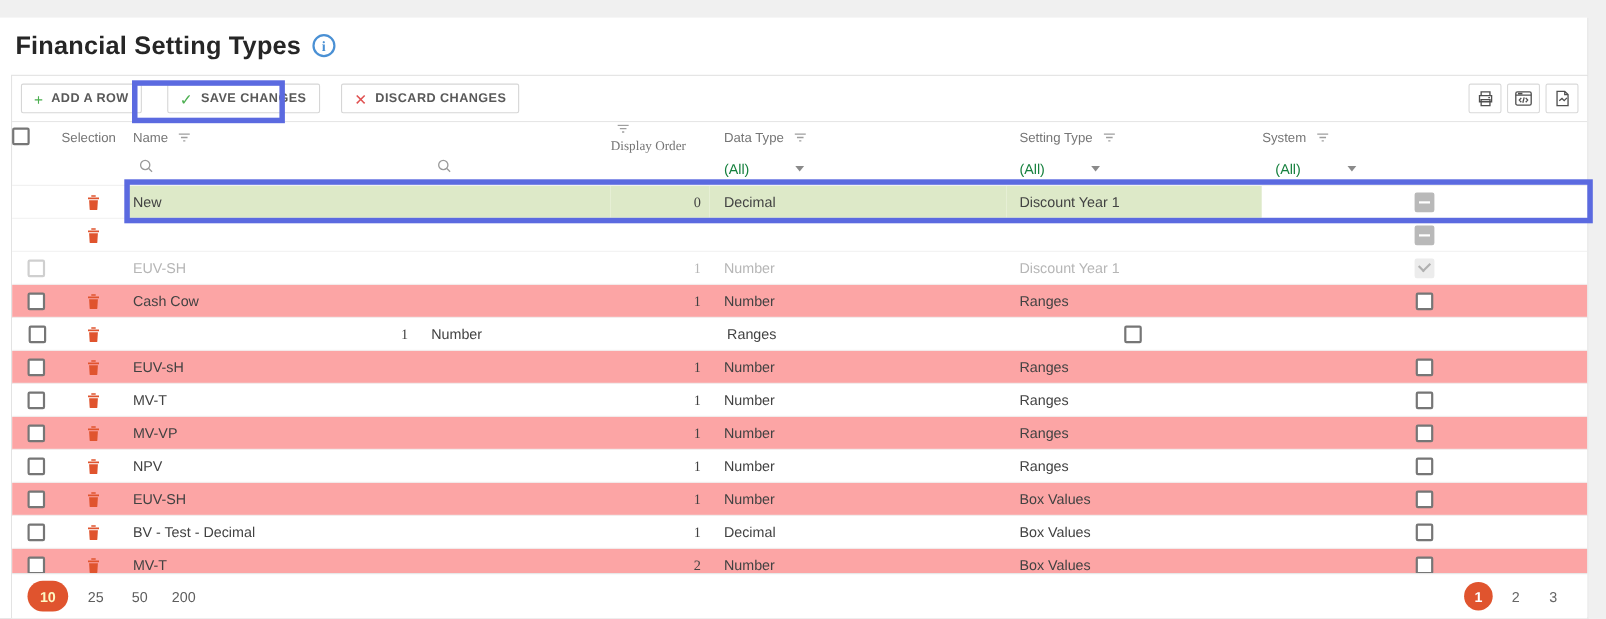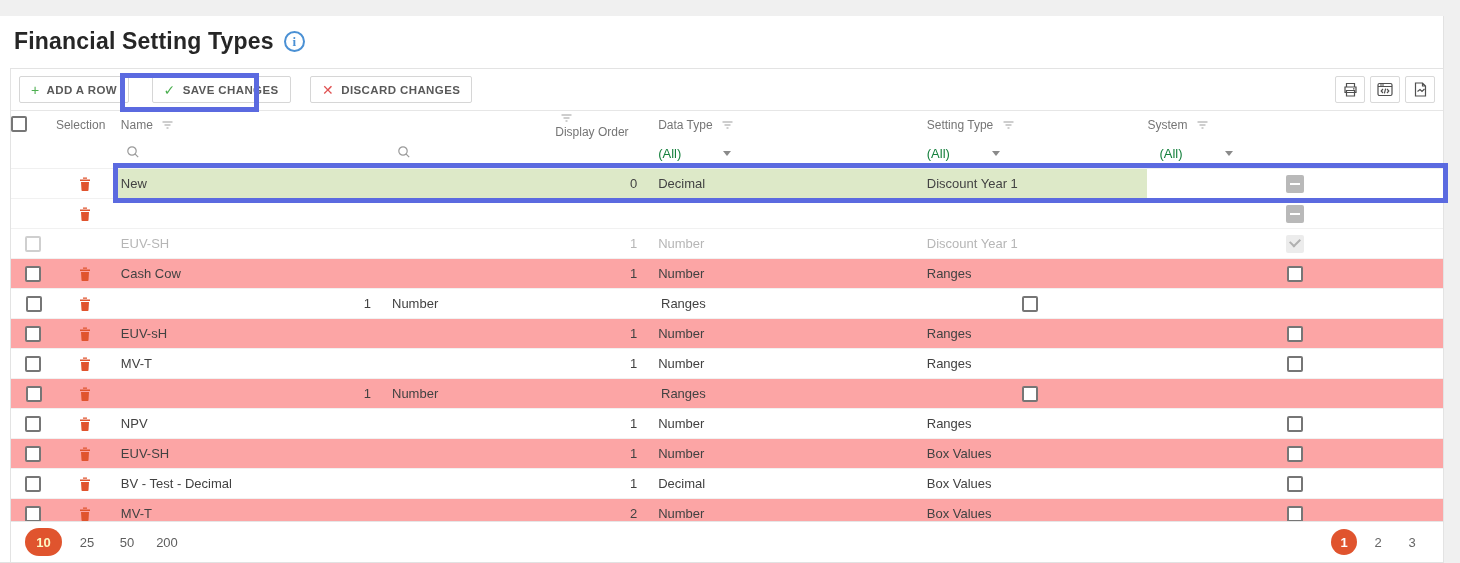--- a/index.html
+++ b/index.html
@@ -32,21 +32,21 @@
   .rows { height:352px; overflow:hidden; }
   .row { height:30px; align-items:flex-start; font-size:13px; color:#424242; border-bottom:1px solid #f1f1f1; background:#fff; }
   .row.alt { background:#fca5a5; }
   .row.disabled .c { color:#b6b6b6; }
   .row.hl .c3, .row.hl .c4, .row.hl .c5, .row.hl .c6, .row.hl .c7 { background:#dde9c8; }
   .row .c { height:100%; display:flex; align-items:center; }
   .c1 { width:45px; justify-content:center; }
   .c2 { width:58px; justify-content:center; }
   .c3 { width:267px; padding-left:7px; }
   .c4 { width:175px; padding-left:12px; }
-  .c5 { width:90px; justify-content:flex-end; padding-right:8px; }
+  .c5 { width:90px; justify-content:flex-end; padding-right:8px;font-family:Liberation Serif, serif; }
   .c6 { width:270px; padding-left:13px; }
   .c7 { width:233px; padding-left:12px; }
   .c8 { width:296px; justify-content:center; position:relative; }
 
   .funnel { display:inline-block; margin:0 6px; }
   .hdr-label { white-space:nowrap; }
 
   
   .cb { width:16px; height:16px; border:2px solid #767676; border-radius:2px; background:#fff; display:inline-block; position:relative; cursor:pointer; }
   .cb.dis { border-color:#cfcfcf; }
@@ -335,20 +335,21 @@
     <div class="c c1">
             <span class="cb"></span>
           </div>
     <div class="c c2">
             <span class="trash">
       <svg width="12" height="14" viewBox="0 0 12 14">
                 <path fill="#e0542e" d="M4 0.5h4v1.3H4z M1 2.5h10v1.6H1z M2 5h8l-.5 8.2q0 .8-.8.8H3.3q-.8 0-.8-.8z"></path>
               </svg>
     </span>
           </div>
+    <div class="c c3 cell-name">MV-VP</div>
     <div class="c c4 cell-extra"></div>
     <div class="c c5 cell-order">1</div>
     <div class="c c6 cell-dtype">Number</div>
     <div class="c c7 cell-stype">Ranges</div>
     <div class="c c8">
             <span class="cb"></span>
           </div>
   </div>
         <div class="row">
     <div class="c c1">

